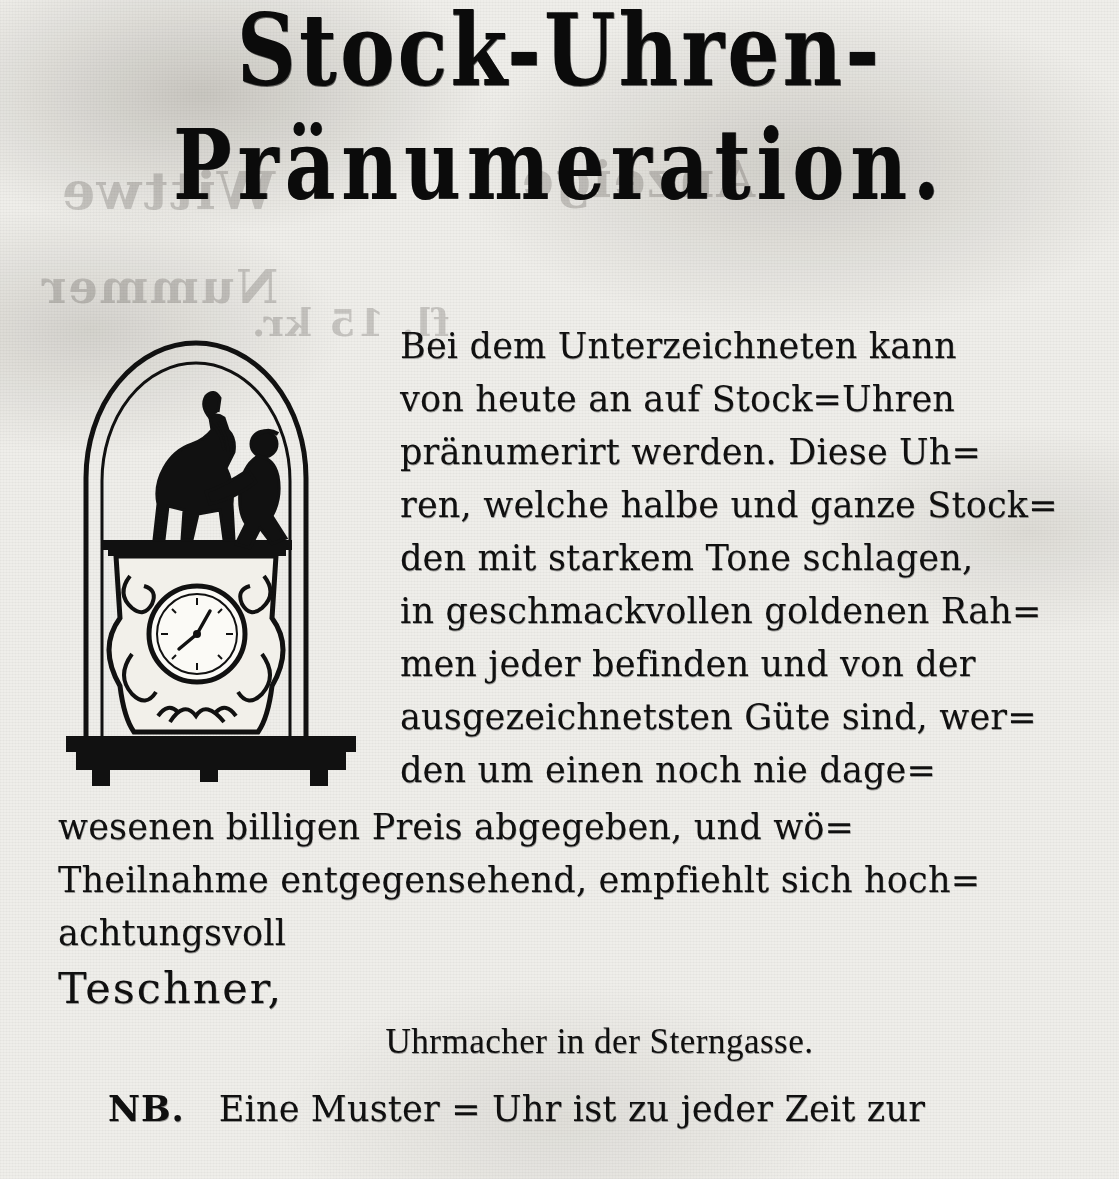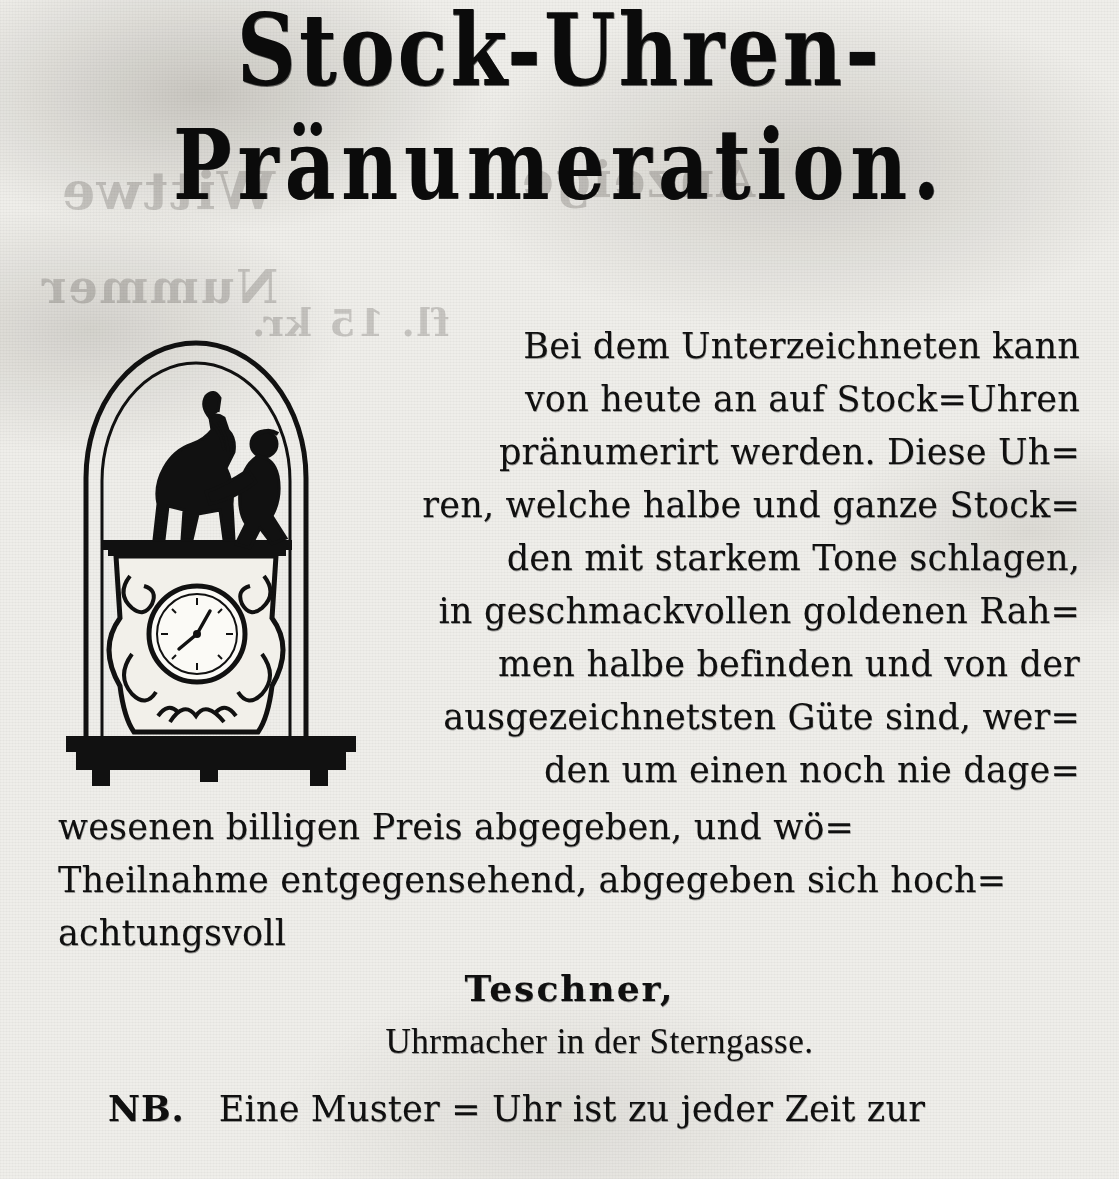--- a/index.html
+++ b/index.html
@@ -113,32 +113,31 @@
     font-size: 35px;
     line-height: 53px;
     color: #101010;
     letter-spacing: 0.2px;
     text-shadow: 0.5px 0.5px 0 rgba(0,0,0,0.35);
   }
   .col-right {
     margin-left: 400px;
     margin-right: 38px;
     width: 680px;
-    text-align: right;
   }
   .full {
     margin-left: 58px;
     margin-right: 38px;
   }
   .ln { display: block; white-space: nowrap; }
   .sig {
     display: block;
-    text-align: center;
-    font-weight: bold;
-    font-size: 36px;
+    text-align: left;
+    font-weight: normal;
+    font-size: 43px;
     letter-spacing: 2px;
     margin-top: 2px;
   }
   .sig-line {
     display: block;
     text-align: center;
     font-size: 35px;
     letter-spacing: 0.5px;
     padding-left: 60px;
     font-family: Liberation Serif, serif;
@@ -251,28 +250,28 @@
 
   <div class="body-wrap">
 
     <div class="para col-right">
       <span class="ln">Bei dem Unterzeichneten kann</span>
       <span class="ln">von heute an auf Stock=Uhren</span>
       <span class="ln">pränumerirt werden.  Diese Uh=</span>
       <span class="ln">ren, welche halbe und ganze Stock=</span>
       <span class="ln">den mit starkem Tone schlagen,</span>
       <span class="ln">in geschmackvollen goldenen Rah=</span>
-      <span class="ln">men halbe befinden und von der</span>
+      <span class="ln">men jeder befinden und von der</span>
       <span class="ln">ausgezeichnetsten Güte sind, wer=</span>
       <span class="ln">den um einen noch nie dage=</span>
     </div>
 
     <div class="para full" style="margin-top:4px;">
       <span class="ln">wesenen billigen Preis abgegeben, und wö=</span>
-      <span class="ln">Theilnahme entgegensehend, abgegeben sich hoch=</span>
+      <span class="ln">Theilnahme entgegensehend, empfiehlt sich hoch=</span>
       <span class="ln">achtungsvoll</span>
       <span class="sig">Teschner,</span>
       <span class="sig-line">Uhrmacher in der Sterngasse.</span>
     </div>
 
     <div class="para full" style="margin-top:14px;">
       <span class="nb-line">
         <span class="nb-label">NB.</span>
         &nbsp;&nbsp;<span>Eine Muster = Uhr ist zu jeder Zeit zur</span>
       </span>

